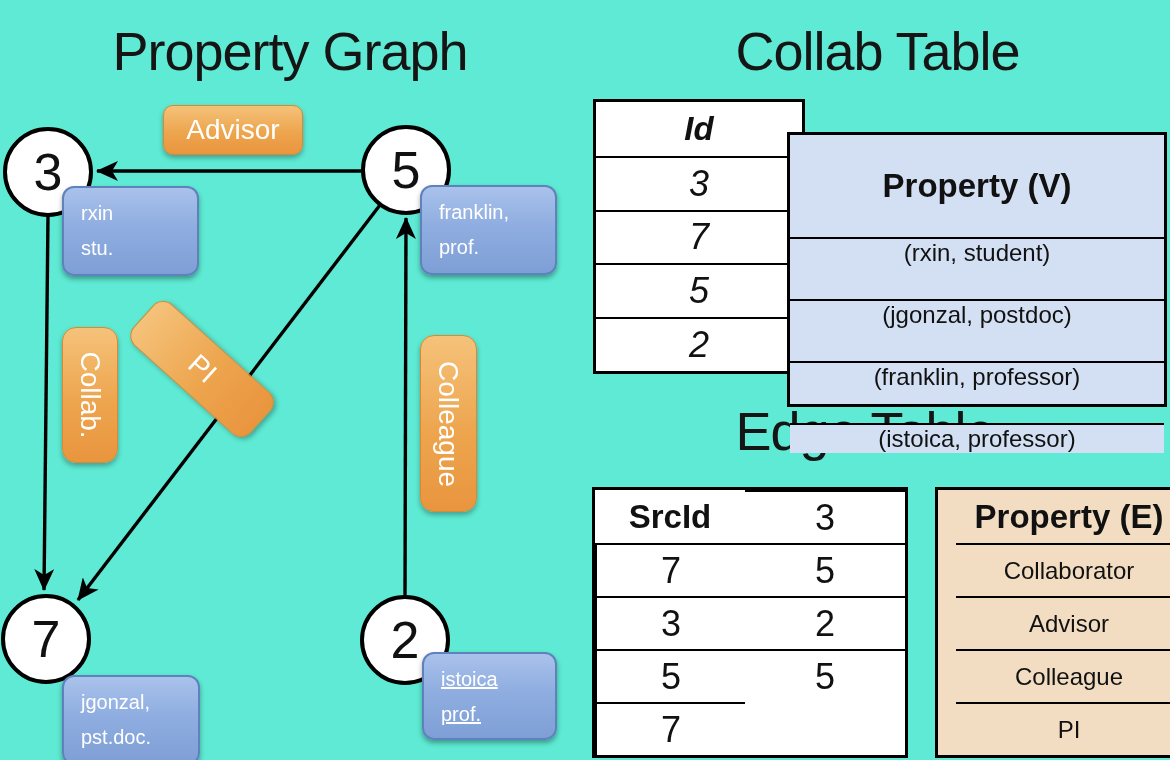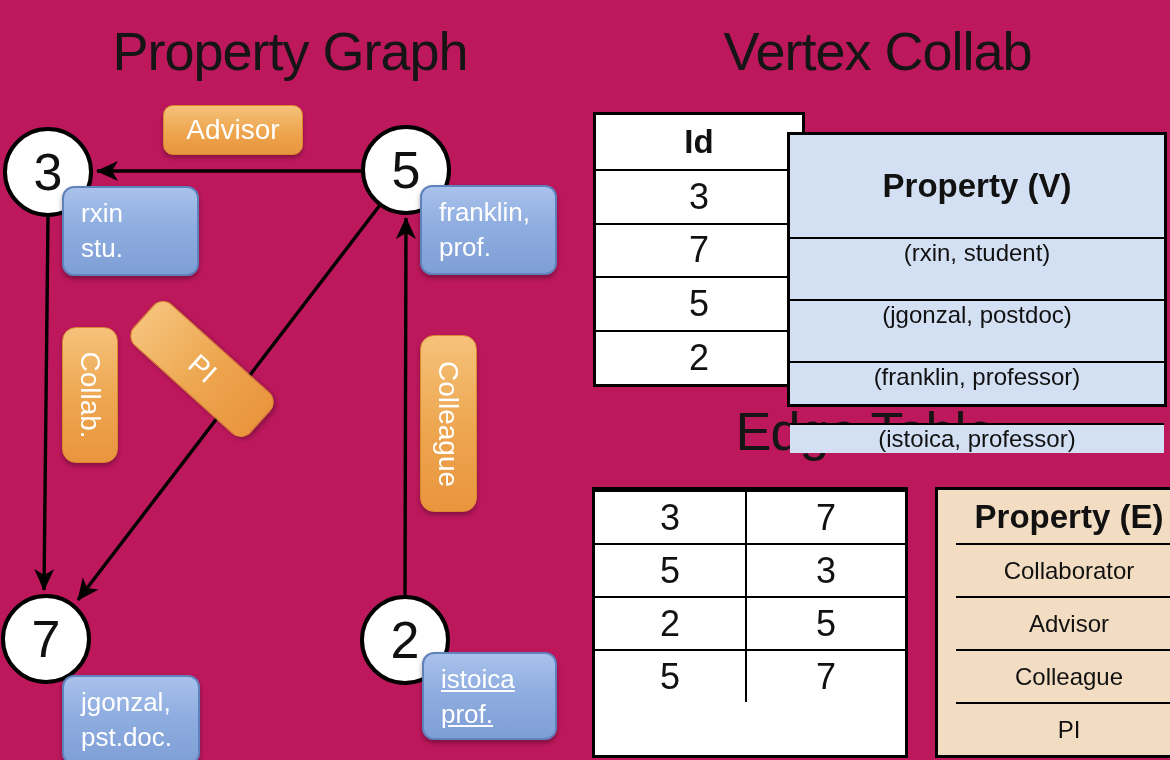--- a/index.html
+++ b/index.html
@@ -1,17 +1,17 @@
 <!DOCTYPE html>
 <html><head>
 <meta charset="utf-8">
 <style>
   html,body{margin:0;padding:0;background:#fff;}
   .stage{
-    position:relative;width:1170px;height:760px;background:#be185d;overflow:hidden;
+    position:relative;width:1170px;height:760px;background:#5eead4;overflow:hidden;
     font-family:"Liberation Sans",sans-serif;color:#111;
   }
   .title{
     position:absolute;text-align:center;font-size:54px;font-weight:400;
     letter-spacing:-1px;color:#151515;white-space:nowrap;
   }
   svg.edges{position:absolute;left:0;top:0;width:1170px;height:760px;}
 
   
   .node{
@@ -19,21 +19,21 @@
     background:#fff;border:4px solid #000;box-sizing:border-box;
     display:flex;align-items:center;justify-content:center;
     font-size:52px;color:#111;
   }
   
   .propbox{
     position:absolute;border-radius:12px;box-sizing:border-box;
     background:linear-gradient(180deg,#a9c2eb 0%,#8fade0 45%,#7e9fd6 100%);
     border:2px solid #5f82bd;
     box-shadow:0 3px 5px rgba(0,0,0,0.35);
-    color:#fff;font-size:26px;line-height:35px;
+    color:#fff;font-size:20px;line-height:35px;
     padding:8px 10px 6px 17px;
   }
   
   .elabel{
     position:absolute;border-radius:10px;box-sizing:border-box;
     background:linear-gradient(180deg,#f5c craftsman);
     background:linear-gradient(180deg,#f5c27a 0%,#eda54e 55%,#e9953e 100%);
     border:1px solid #d9892f;
     box-shadow:0 3px 5px rgba(0,0,0,0.3);
     color:#fff;display:flex;align-items:center;justify-content:center;
@@ -58,21 +58,21 @@
   .cell.txt{font-size:24px;}
   .blue{background:#d3dff2;margin-top:32px;}
   .tan{background:#f3ddc2;margin-left:18px;}
 </style>
 </head>
 <body>
 
 <div class="stage">
 
   <div class="title" style="left:0;top:20;width:580px;top:20px;">Property Graph</div>
-  <div class="title" style="left:585px;top:20px;width:585px;">Vertex Collab</div>
+  <div class="title" style="left:585px;top:20px;width:585px;">Collab Table</div>
   <div class="title" style="left:585px;top:400px;width:560px;">Edge Table</div>
 
   <svg class="edges" viewBox="0 0 1170 760">
     <defs>
       <marker id="arrowhead" markerUnits="userSpaceOnUse" markerWidth="24" markerHeight="20" refX="21" refY="10" orient="auto">
         <path d="M0,0 L22,10 L0,20 L6,10 Z" fill="#000"></path>
       </marker>
     </defs>
     <line x1="361" y1="171" x2="97" y2="171" stroke="#000" stroke-width="3.4" marker-end="url(#arrowhead)"></line>
     <line x1="48" y1="216" x2="44" y2="590" stroke="#000" stroke-width="3.4" marker-end="url(#arrowhead)"></line>
@@ -108,37 +108,38 @@
   </div>
   <div class="propbox" style="left:62px;top:675px;width:138px;height:90px;">
     <div>jgonzal,</div>
     <div>pst.doc.</div>
   </div>
   <div class="propbox" style="left:422px;top:652px;width:135px;height:88px;text-decoration:underline;">
     <div>istoica</div>
     <div>prof.</div>
   </div>
 
-  <div class="subtable" style="left:593px;top:112px;width:212px;height:275px;grid-template-rows:repeat(5,1fr);">
+  <div class="subtable" style="left:593px;top:99px;width:212px;height:275px;grid-template-rows:repeat(5,1fr);font-style:italic;">
     <div class="cell hdr first">Id</div>
     <div class="cell">3</div>
     <div class="cell">7</div>
     <div class="cell">5</div>
     <div class="cell">2</div>
   </div>
 
   <div class="subtable blue" style="left:787px;top:100px;width:380px;height:275px;grid-template-rows:repeat(5,1fr);">
     <div class="cell hdr first blue">Property (V)</div>
     <div class="cell txt blue">(rxin, student)</div>
     <div class="cell txt blue">(jgonzal, postdoc)</div>
     <div class="cell txt blue">(franklin, professor)</div>
     <div class="cell txt blue">(istoica, professor)</div>
   </div>
 
   <div class="subtable" style="left:592px;top:487px;width:316px;height:271px;grid-template-columns:150px 1fr;grid-template-rows:repeat(5,1fr);">
+    <div class="cell hdr first">SrcId</div>
     <div class="cell">3</div>
     <div class="cell colsep">7</div>
     <div class="cell">5</div>
     <div class="cell colsep">3</div>
     <div class="cell">2</div>
     <div class="cell colsep">5</div>
     <div class="cell">5</div>
     <div class="cell colsep">7</div>
   </div>
 

